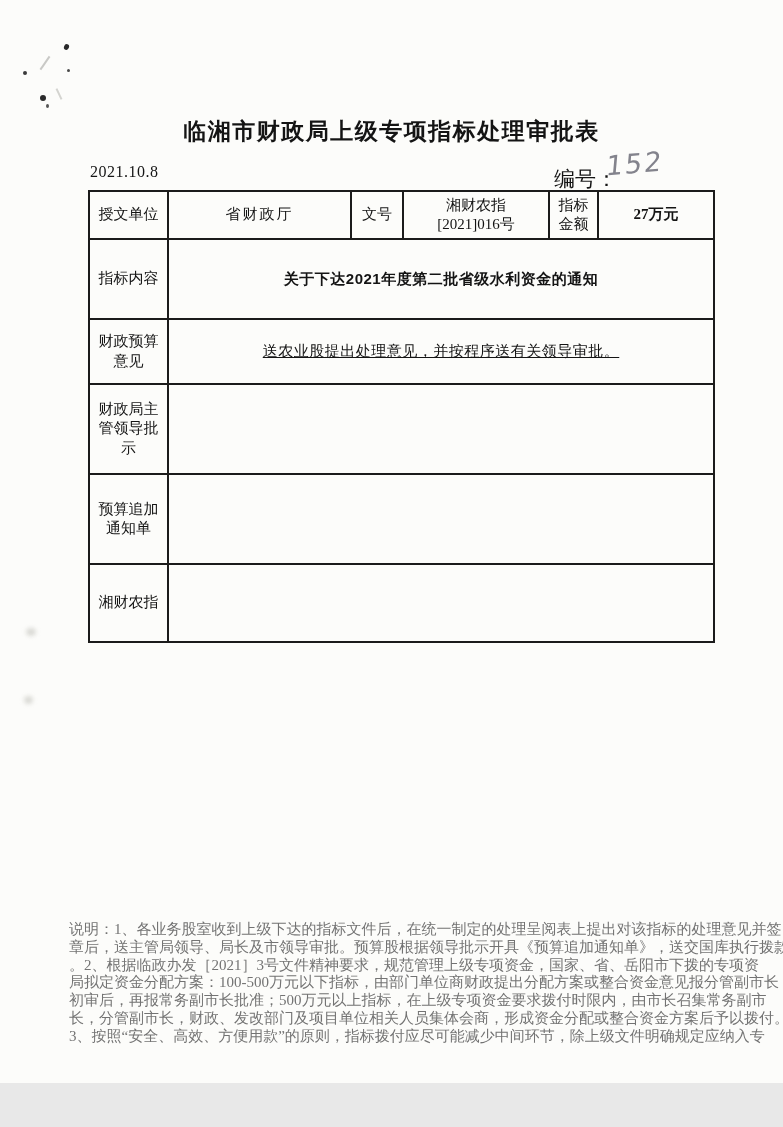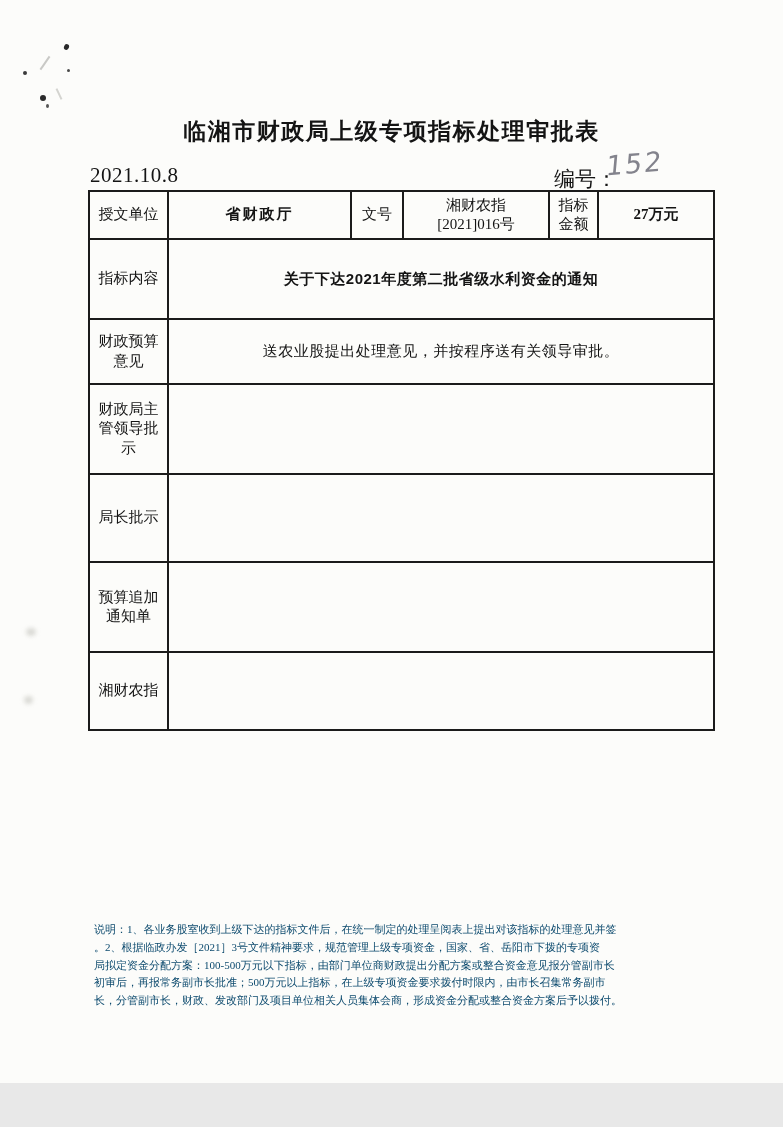--- a/index.html
+++ b/index.html
@@ -20,21 +20,21 @@
     top: 116px; left: 0; width: 100%;
     text-align: center;
     font-family: "Liberation Sans", sans-serif;
     font-weight: bold;
     font-size: 23px;
     letter-spacing: 1.5px;
   }
   .meta-date {
     position: absolute;
     top: 163px; left: 90px;
-    font-size: 21px;
+    font-size: 16px;
     letter-spacing: 0.5px;
   }
   .meta-serial {
     position: absolute;
     top: 165px; left: 554px;
     font-size: 21px;
     font-weight: normal;
   }
   .serial-hand {
     position: absolute;
@@ -58,40 +58,40 @@
   table.approval td {
     border: 2px solid #1b1b1b;
     padding: 2px 4px;
     text-align: center;
     vertical-align: middle;
     font-size: 15px;
     line-height: 1.3;
     overflow: hidden;
   }
   .lbl { font-size: 15px; }
-  .v-issuer { font-size: 17px; font-weight: bold; letter-spacing: 2px; }
+  .v-issuer { font-size: 17px; font-weight: normal; letter-spacing: 2px; }
   .v-docno  { font-size: 15px; line-height: 1.3; }
   .c-amount-label { font-size: 14px; padding: 2px 2px; }
   .v-amount { font-size: 17px; font-weight: bold; }
   .v-content {
     font-family: "Liberation Sans", sans-serif;
     font-weight: bold;
     font-size: 19px;
     letter-spacing: 0.5px;
   }
-  .v-budget { font-size: 17px; letter-spacing: 0.5px; }
+  .v-budget { font-size: 17px; letter-spacing: 0.5px; text-decoration: underline; }
 
   
   .notes {
     position: absolute;
-    top: 921px; left: 94px;
+    top: 921px; left: 69px;
     width: 682px;
-    font-size: 11px;
+    font-size: 15px;
     line-height: 17.8px;
-    color: #0c4a6e;
+    color: #737373;
   }
   .notes .note-line { white-space: nowrap; }
 
   
   .speck { position: absolute; background: #2a2a2a; border-radius: 50%; }
   .sp1 { top: 44px;  left: 64px; width: 5px; height: 6px; transform: rotate(20deg); }
   .sp2 { top: 71px;  left: 23px; width: 4px; height: 4px; background:#3a3a3a; }
   .sp3 { top: 69px;  left: 67px; width: 3px; height: 3px; background:#4a4a4a; }
   .sp4 { top: 95px;  left: 40px; width: 6px; height: 6px; }
   .sp5 { top: 104px; left: 46px; width: 3px; height: 4px; background:#555; }
@@ -148,36 +148,34 @@
         <td class="v-content" colspan="5">关于下达2021年度第二批省级水利资金的通知</td>
       </tr>
       <tr style="height:65px">
         <td class="lbl">财政预算意见</td>
         <td class="v-budget" colspan="5">送农业股提出处理意见，并按程序送有关领导审批。</td>
       </tr>
       <tr style="height:90px">
         <td class="lbl">财政局主管领导批示</td>
         <td colspan="5"></td>
       </tr>
-      <tr style="height:88px">
-        <td class="lbl">局长批示</td>
-        <td colspan="5"></td>
-      </tr>
       <tr style="height:90px">
         <td class="lbl">预算追加通知单</td>
         <td colspan="5"></td>
       </tr>
       <tr style="height:78px">
         <td class="lbl">湘财农指</td>
         <td colspan="5"></td>
       </tr>
     </tbody>
   </table>
 
   <div class="notes">
     <div class="note-line">说明：1、各业务股室收到上级下达的指标文件后，在统一制定的处理呈阅表上提出对该指标的处理意见并签</div>
+    <div class="note-line">章后，送主管局领导、局长及市领导审批。预算股根据领导批示开具《预算追加通知单》，送交国库执行拨款</div>
     <div class="note-line">。2、根据临政办发［2021］3号文件精神要求，规范管理上级专项资金，国家、省、岳阳市下拨的专项资</div>
     <div class="note-line">局拟定资金分配方案：100-500万元以下指标，由部门单位商财政提出分配方案或整合资金意见报分管副市长</div>
     <div class="note-line">初审后，再报常务副市长批准；500万元以上指标，在上级专项资金要求拨付时限内，由市长召集常务副市</div>
     <div class="note-line">长，分管副市长，财政、发改部门及项目单位相关人员集体会商，形成资金分配或整合资金方案后予以拨付。</div>
+    <div class="note-line">3、按照“安全、高效、方便用款”的原则，指标拨付应尽可能减少中间环节，除上级文件明确规定应纳入专</div>
   </div>
 
 </div>
 
 </body></html>

